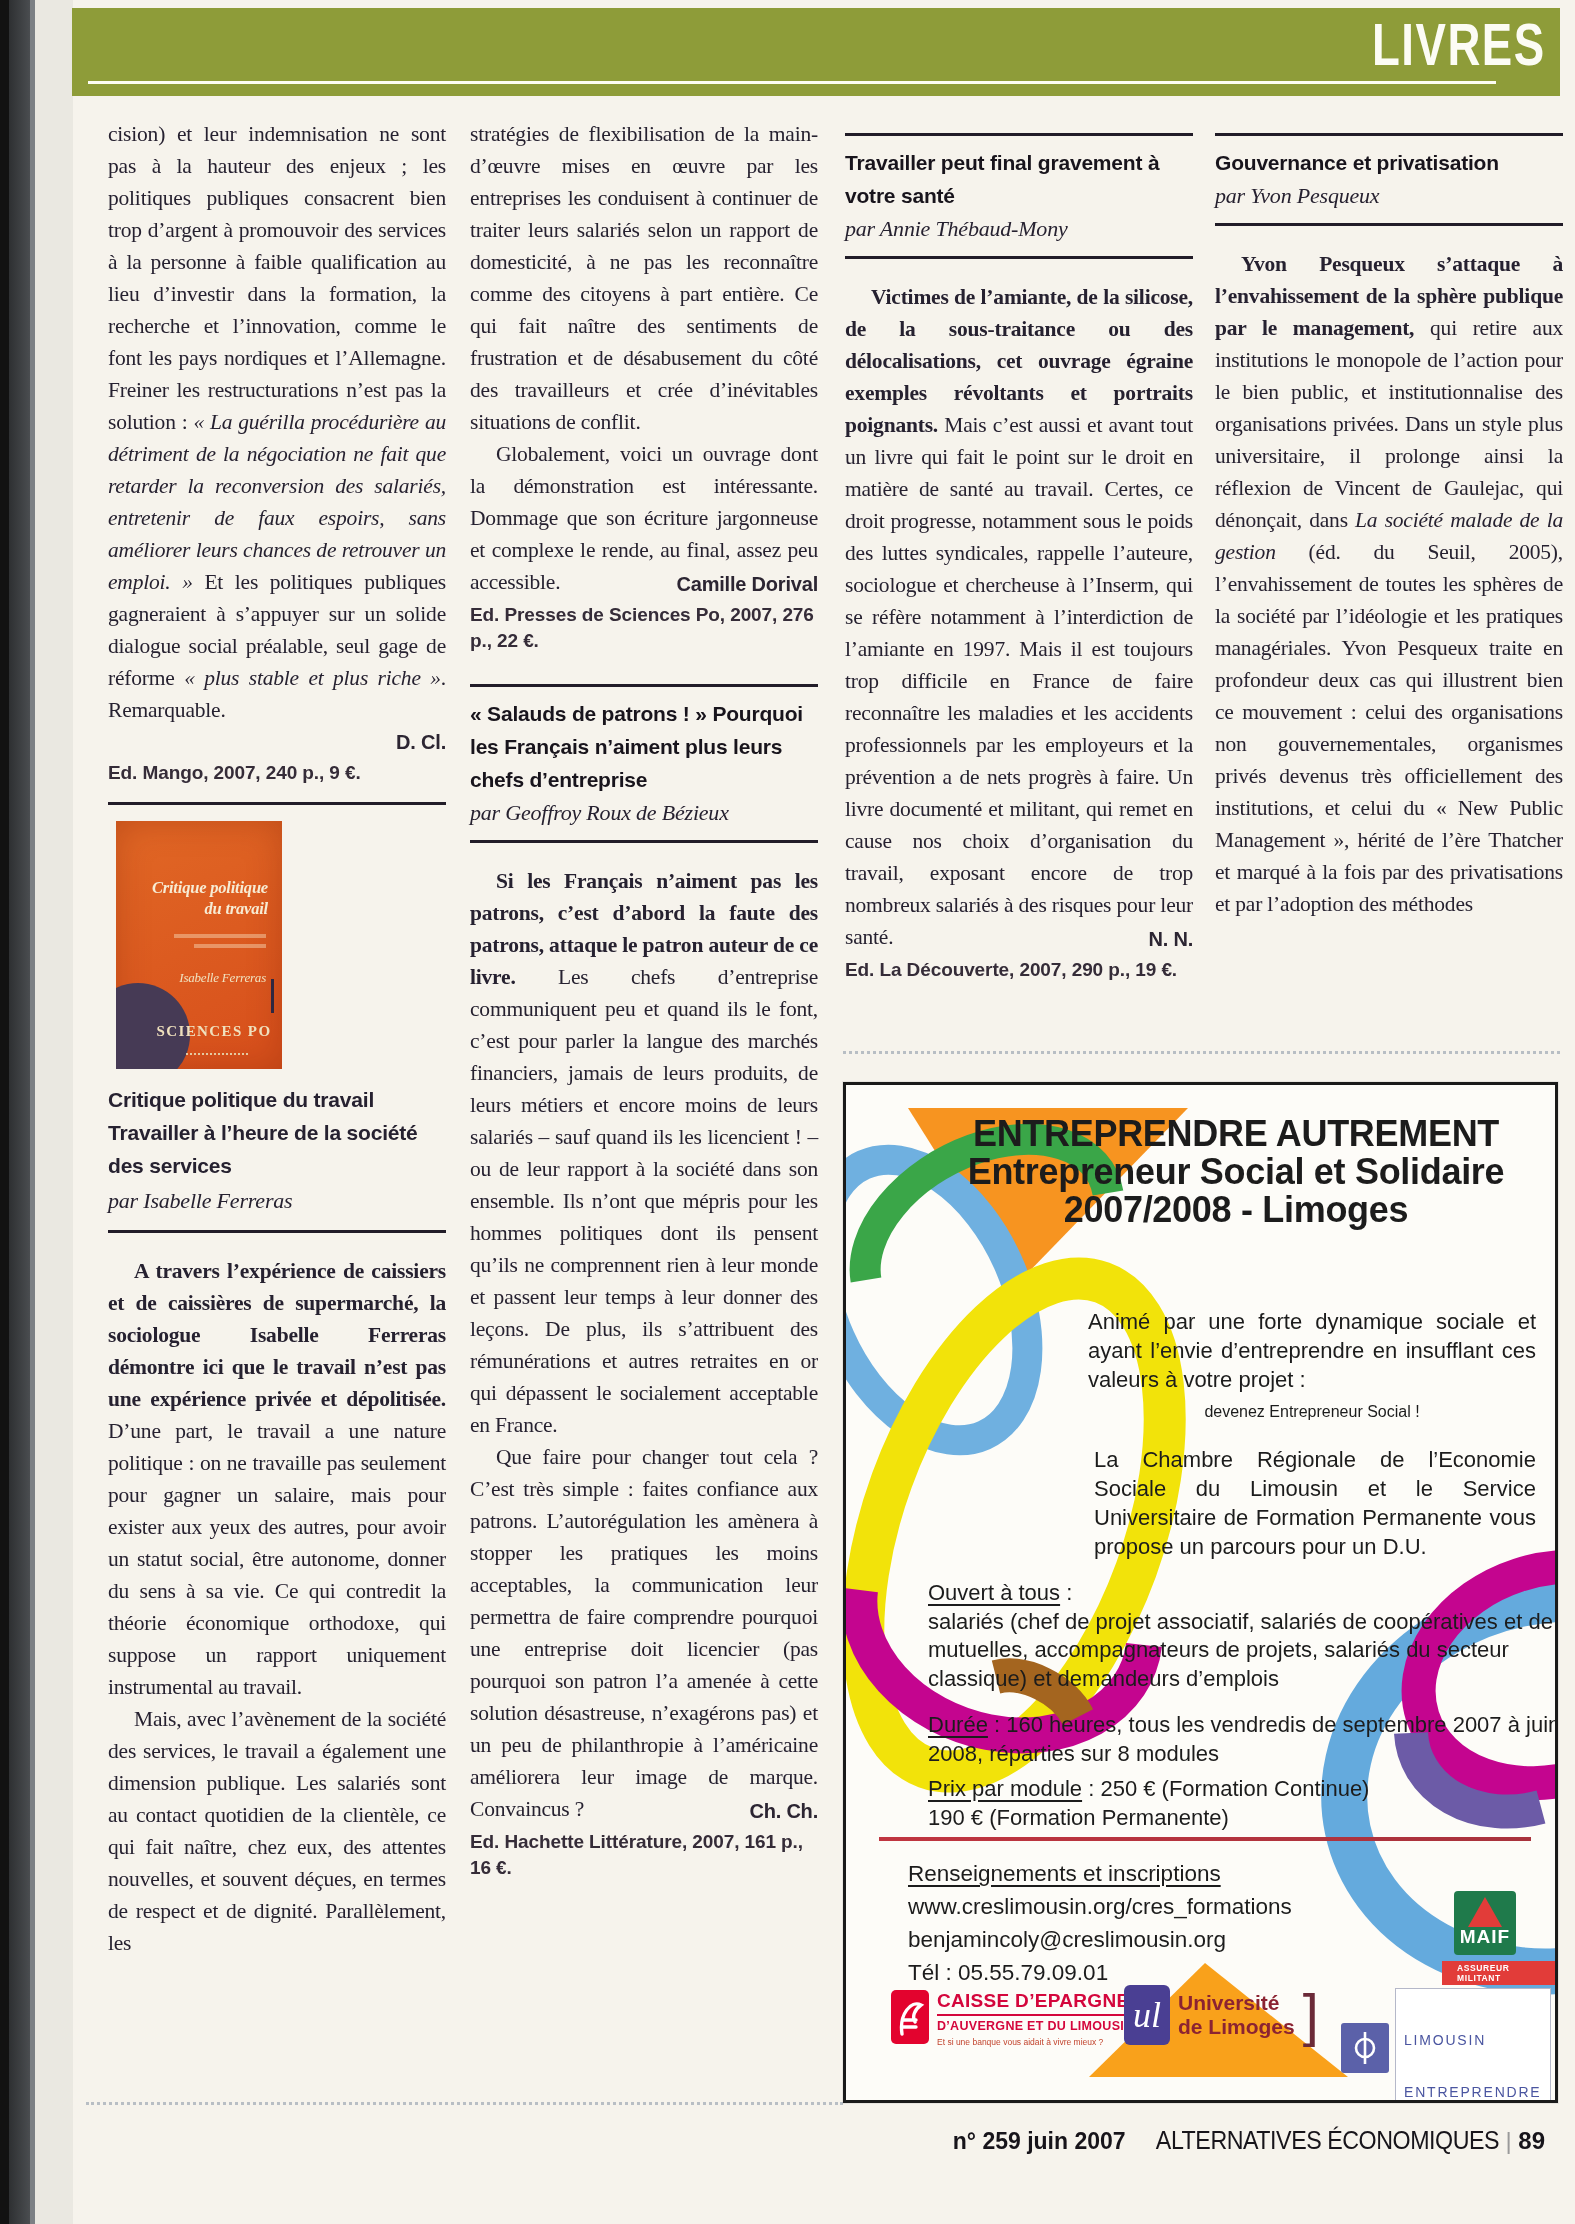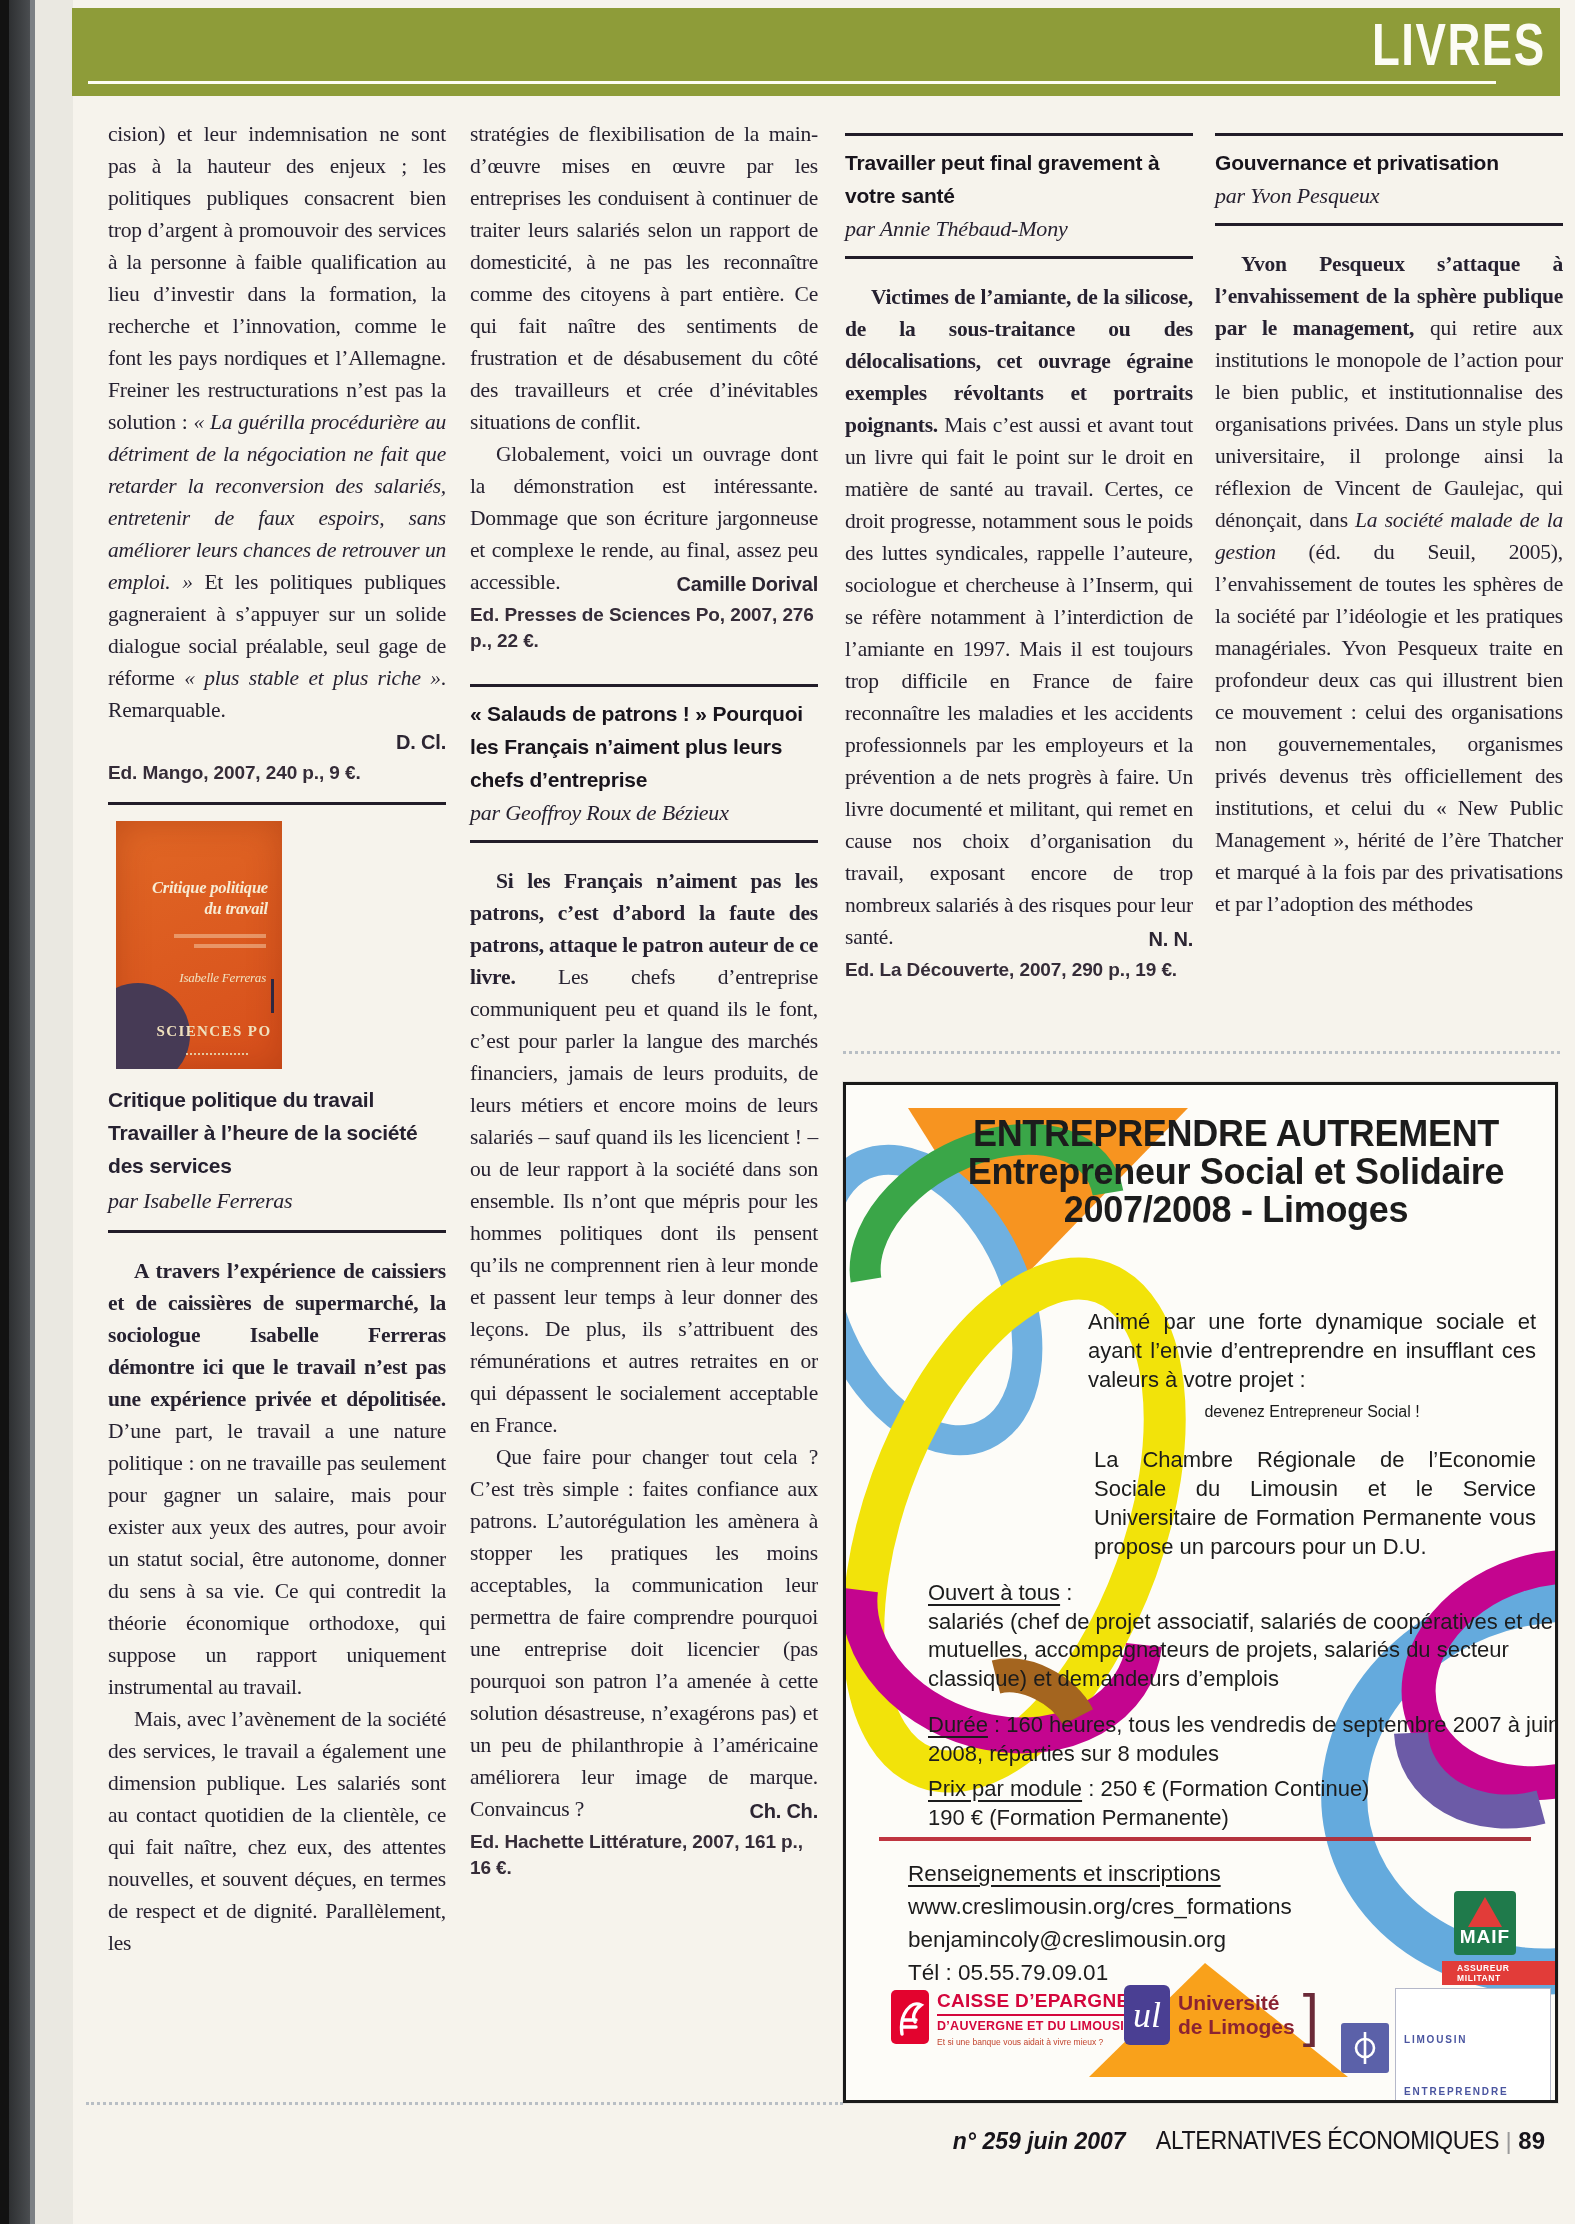--- a/index.html
+++ b/index.html
@@ -98,33 +98,33 @@
   .ul{left:278px;top:900px;display:flex;align-items:center;gap:8px;}
   .ul-icon{width:46px;height:60px;background:#4a3f93;border-radius:6px;color:#fff;
            font-family:"Liberation Serif",serif;font-style:italic;font-size:36px;
            display:flex;align-items:center;justify-content:center;}
   .ul-text{color:#8b2332;font-weight:bold;font-size:21px;line-height:24px;}
   .ul-bracket{font-size:58px;font-weight:400;color:#6b2a38;line-height:58px;}
   .le{left:495px;top:903px;display:flex;align-items:center;gap:6px;}
   .le-icon{width:48px;height:50px;background:#5b61a9;border-radius:3px;display:flex;
            align-items:center;justify-content:center;}
   .le-box{width:138px;background:#fff;border:1px solid #b5b8c9;padding:7px 8px;}
-  .le-box div{color:#4a55a0;font-weight:bold;font-size:10px;letter-spacing:1.8px;line-height:16px;margin-top:36px;}
+  .le-box div{color:#4a55a0;font-weight:normal;font-size:14px;letter-spacing:1.8px;line-height:16px;margin-top:36px;}
   .maif{left:608px;top:806px;width:62px;height:64px;background:#1f7a4b;border-radius:4px;
         position:absolute;}
   .maif-tri{width:0;height:0;border-left:17px solid transparent;border-right:17px solid transparent;
             border-bottom:30px solid #e23c39;margin:6px auto 0;}
   .maif-name{position:absolute;left:0;right:0;bottom:7px;text-align:center;color:#fff;
              font-weight:bold;font-size:19px;letter-spacing:1px;}
   .maif-badge{left:596px;top:876px;background:#e23c39;color:#fff;font-weight:bold;font-size:8.5px;
               letter-spacing:.6px;padding:2px 15px;position:absolute;}
 
   
   .footer{position:absolute;top:2126px;right:30px;white-space:nowrap;color:#17141a;}
-  .f-issue{font-weight:bold;font-size:23px;font-style:italic;}
+  .f-issue{font-weight:bold;font-size:23px;}
   .f-mag{font-size:25px;display:inline-block;transform:scaleX(.93);transform-origin:right bottom;
          letter-spacing:-0.5px;}
   .f-bar{color:#9a9a9a;font-size:24px;padding:0 2px;}
   .f-pg{font-weight:bold;font-size:24px;}
 </style>
 </head>
 <body>
 
 <div id="page">
 

